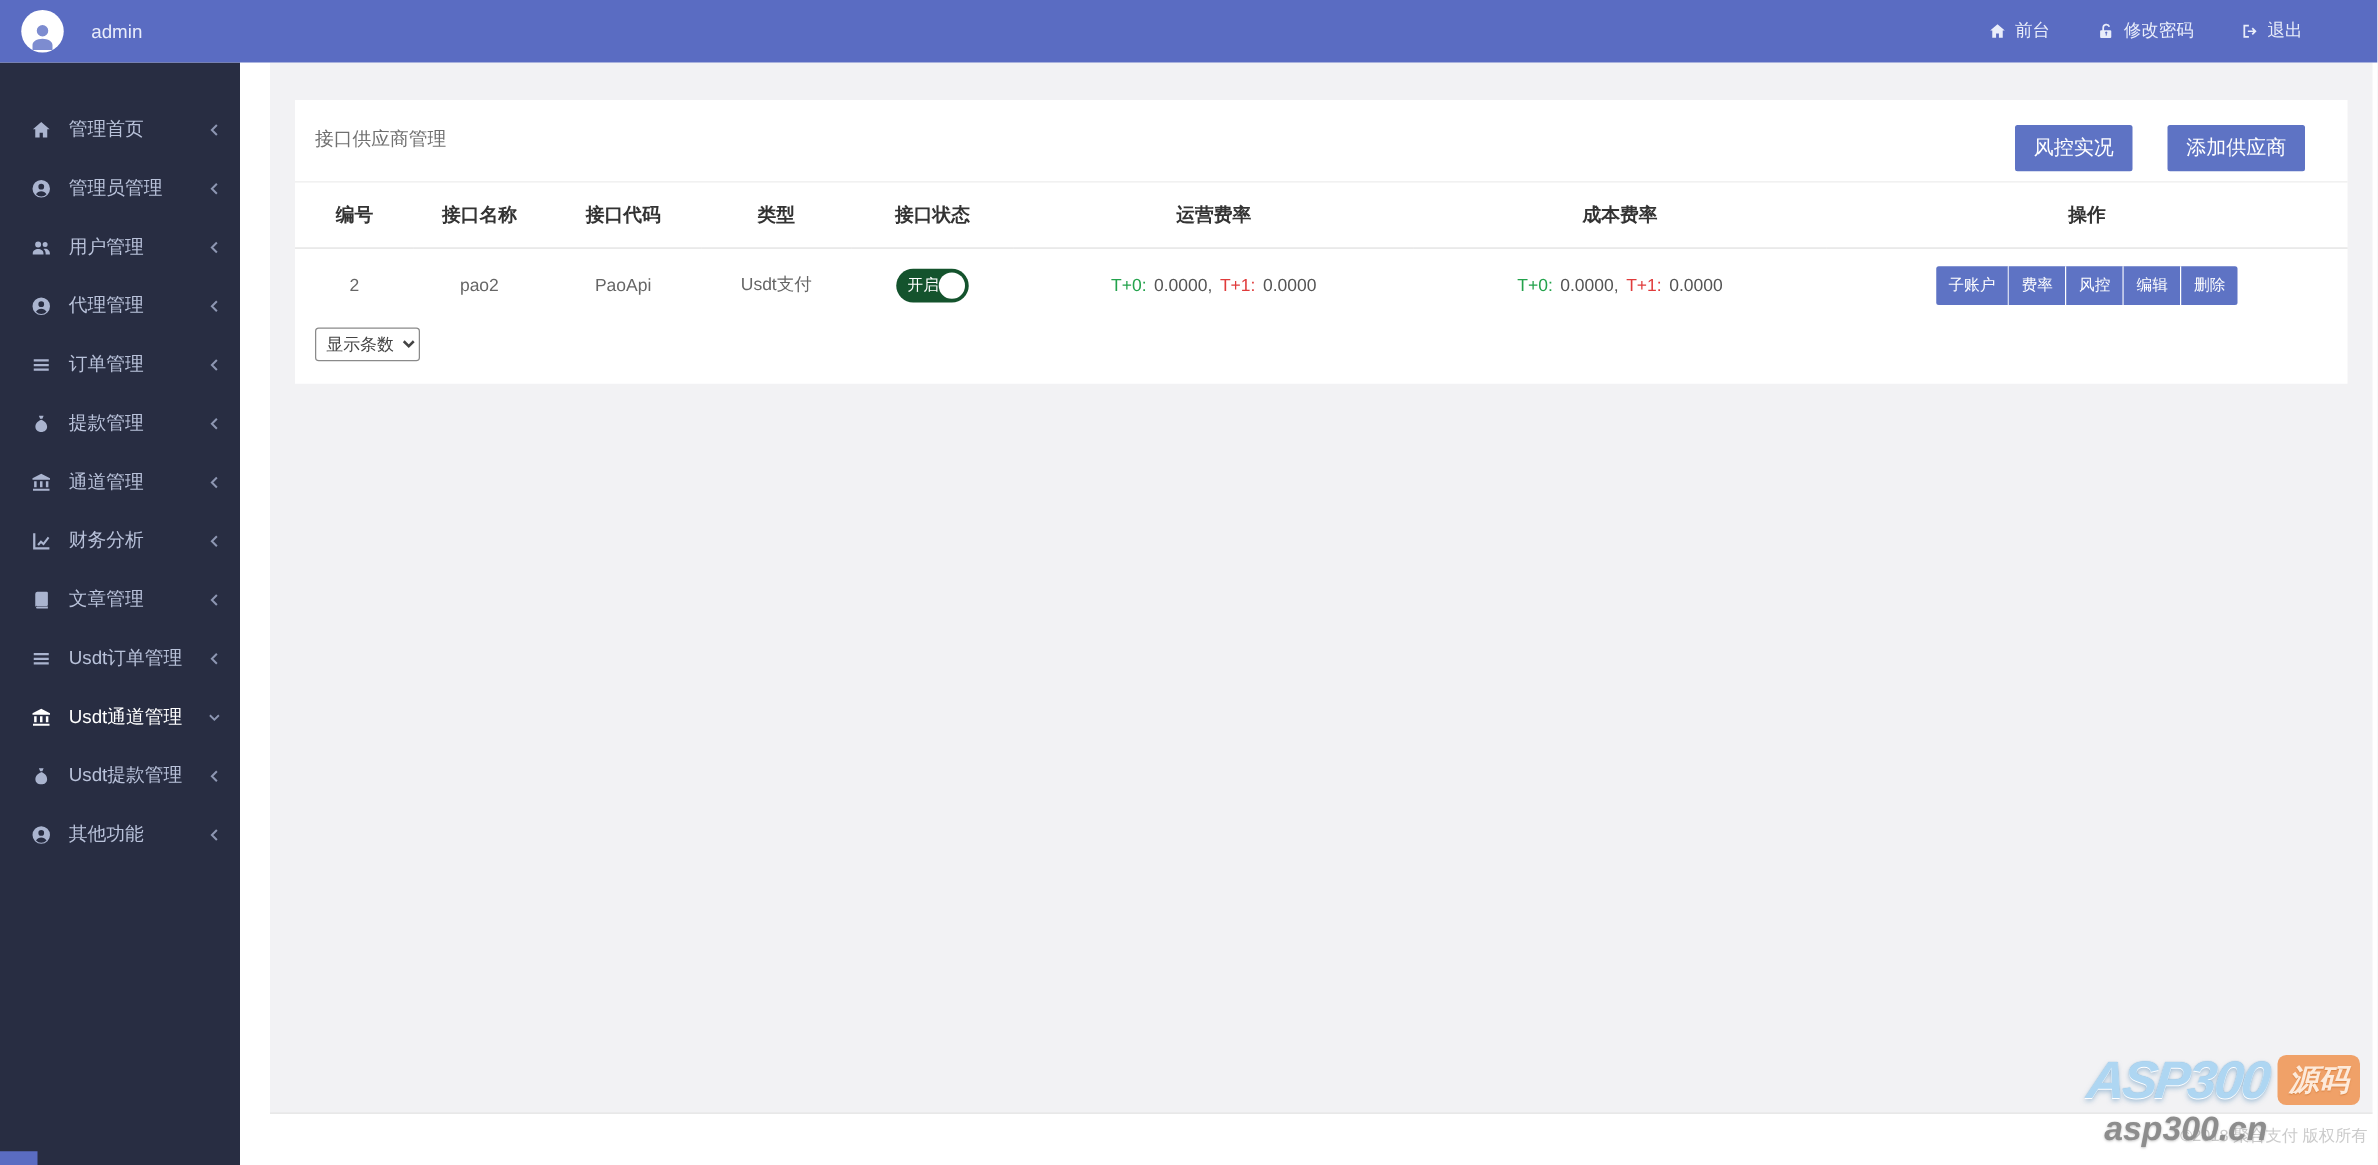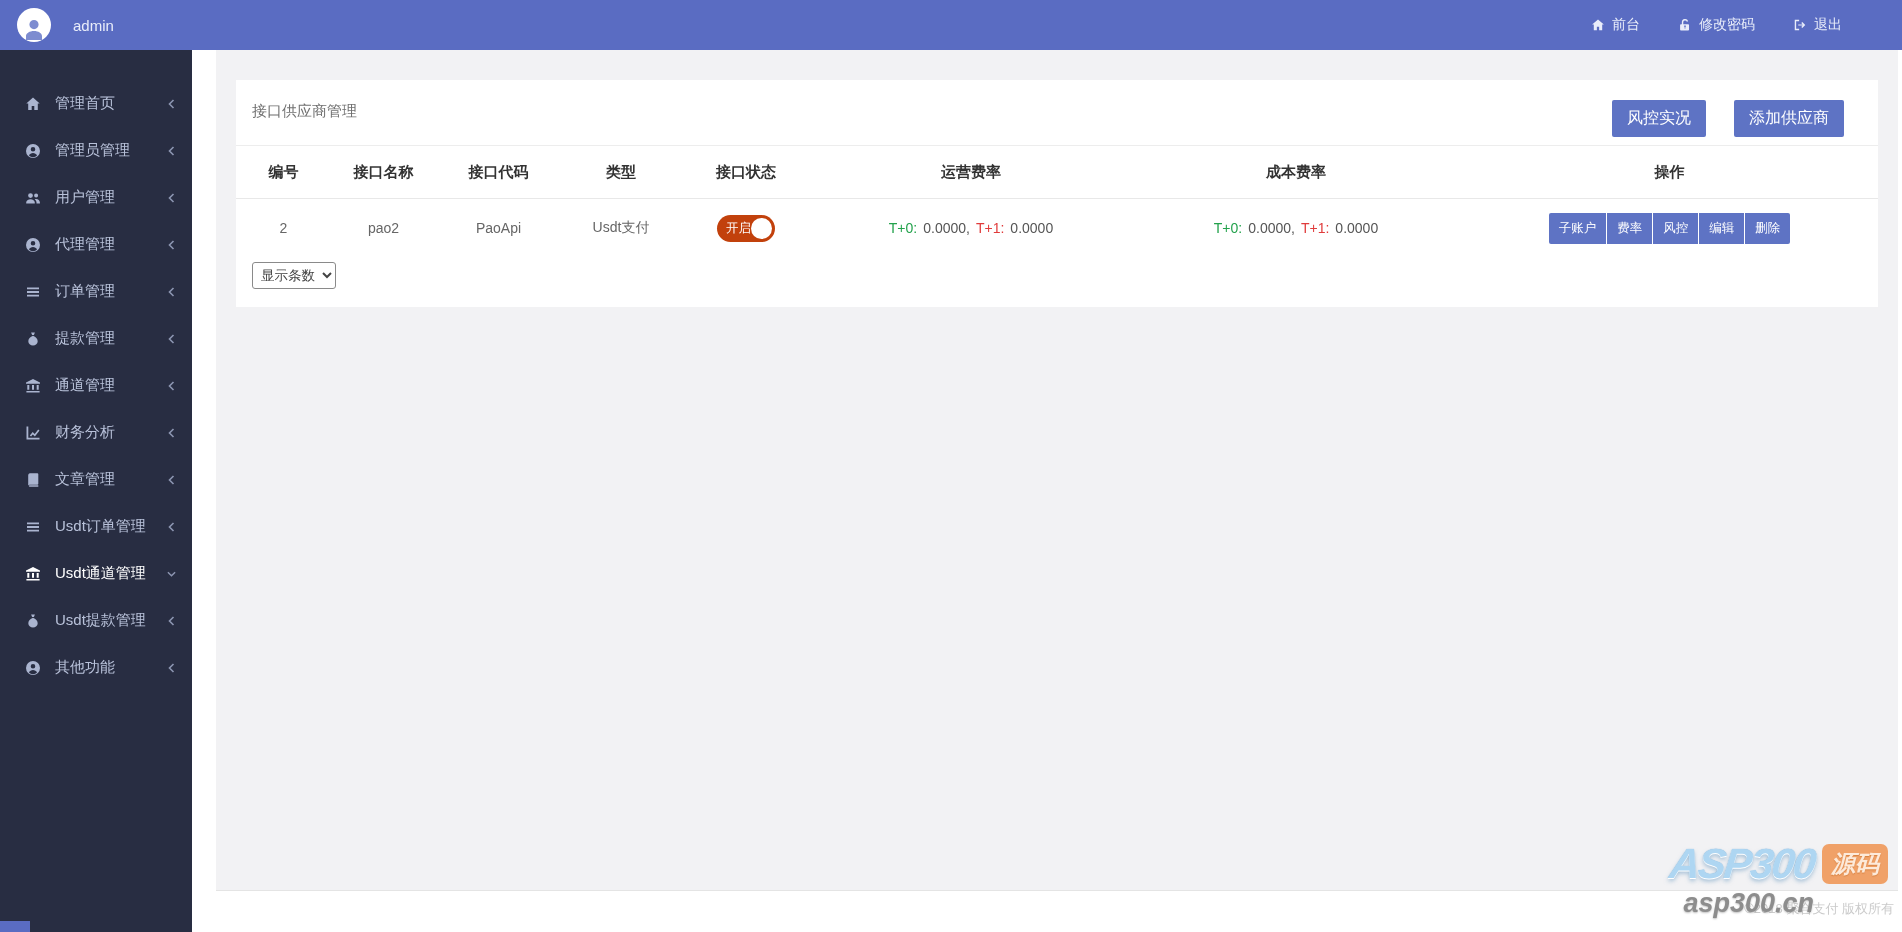--- a/index.html
+++ b/index.html
@@ -71,21 +71,21 @@
     border-bottom:1px solid #e8e8e8;
   }
   table.sup td{height:56px;font-size:14px;color:#666666;text-align:center;vertical-align:middle;}
   .seg{margin:0 3px;}
   .seg-green{color:#23a24c;}
   .seg-red{color:#e03b3b;}
   .seg-plain{color:#555555;}
   
   .toggle{
     display:inline-flex;align-items:center;position:relative;width:58px;height:27px;
-    background:#c2410c;border-radius:14px;cursor:pointer;
+    background:#14532d;border-radius:14px;cursor:pointer;
   }
   .toggle .t-lbl{color:#ffffff;font-size:12.5px;margin-left:9px;}
   .toggle .knob{position:absolute;right:3px;top:3px;width:21px;height:21px;border-radius:50%;background:#ffffff;}
   
   .act-group{display:inline-flex;}
   .act-btn{
     background:#5e73c4;color:#ffffff;border:none;border-right:1px solid #ffffff;
     font-size:12.5px;padding:7px 10px;cursor:pointer;font-family:Liberation Serif, serif;white-space:nowrap;
   }
   .act-btn:first-child{border-radius:2px 0 0 2px;}

